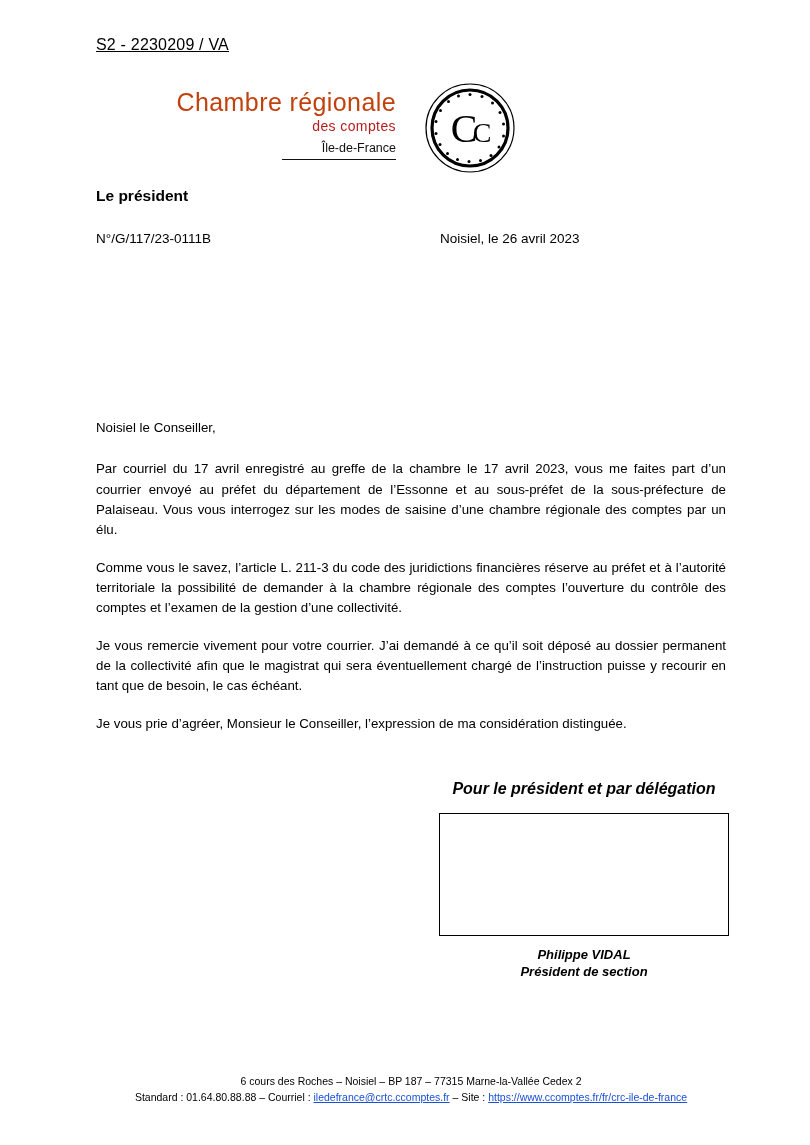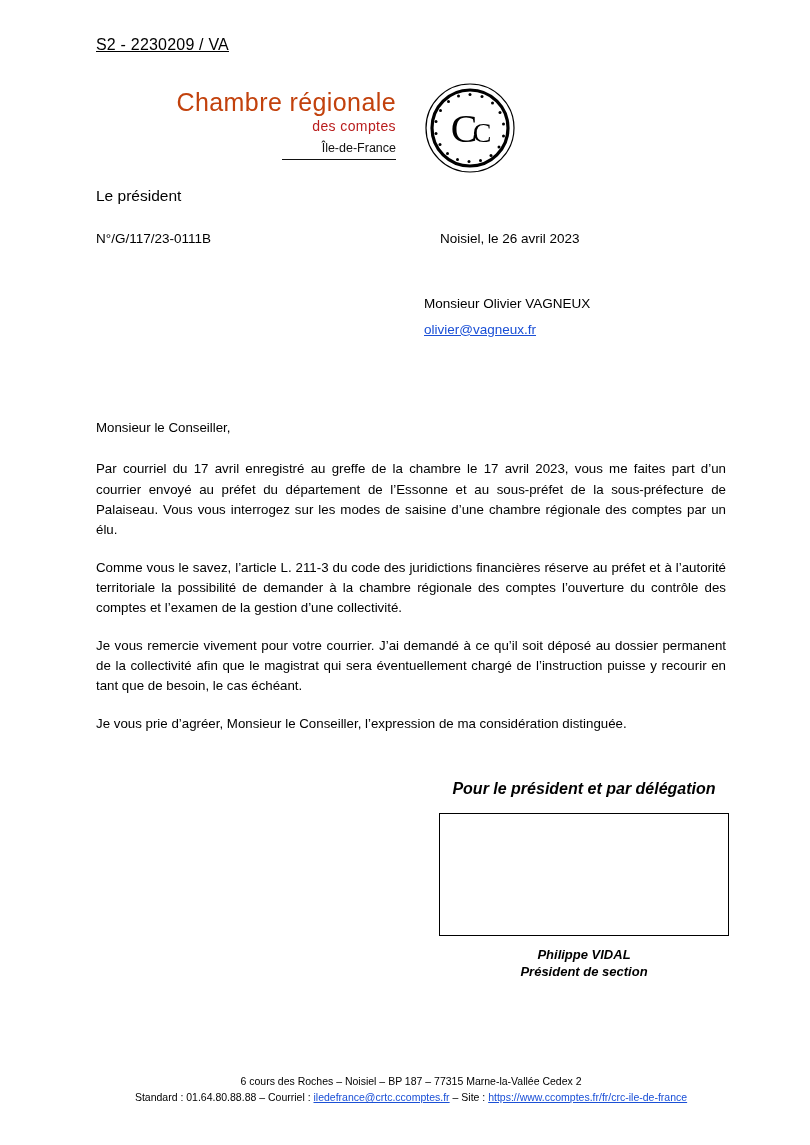--- a/index.html
+++ b/index.html
@@ -79,21 +79,21 @@
     width: 92px;
     height: 92px;
   }
 
   
   .president-title {
     position: absolute;
     left: 96px;
     top: 187px;
     font-size: 15.5px;
-    font-weight: normal;
+    font-weight: bold;
     color: #000;
   }
 
   
   .ref-row {
     position: absolute;
     left: 96px;
     top: 231px;
     width: 630px;
     font-size: 13.5px;
@@ -237,27 +237,23 @@
     </div>
   </div>
 
   <div class="president-title">Le président</div>
 
   <div class="ref-row">
     <span class="num">N°/G/117/23-0111B</span>
     <span class="place-date">Noisiel, le 26 avril 2023</span>
   </div>
 
-  <div class="addressee">
-    <div>Monsieur Olivier VAGNEUX</div>
-    <div class="email">olivier@vagneux.fr</div>
-  </div>
 
   <div class="body-block">
-    <p class="salutation">Monsieur le Conseiller,</p>
+    <p class="salutation">Noisiel le Conseiller,</p>
     <p>Par courriel du 17 avril enregistré au greffe de la chambre le 17 avril 2023, vous me faites part d’un courrier envoyé au préfet du département de l’Essonne et au sous-préfet de la sous-préfecture de Palaiseau. Vous vous interrogez sur les modes de saisine d’une chambre régionale des comptes par un élu.</p>
     <p>Comme vous le savez, l’article L. 211-3 du code des juridictions financières réserve au préfet et à l’autorité territoriale la possibilité de demander à la chambre régionale des comptes l’ouverture du contrôle des comptes et l’examen de la gestion d’une collectivité.</p>
     <p>Je vous remercie vivement pour votre courrier. J’ai demandé à ce qu’il soit déposé au dossier permanent de la collectivité afin que le magistrat qui sera éventuellement chargé de l’instruction puisse y recourir en tant que de besoin, le cas échéant.</p>
     <p class="closing">Je vous prie d’agréer, Monsieur le Conseiller, l’expression de ma considération distinguée.</p>
   </div>
 
   <div class="deleg-line">Pour le président et par délégation</div>
 
   <div class="sign-box"></div>
 

